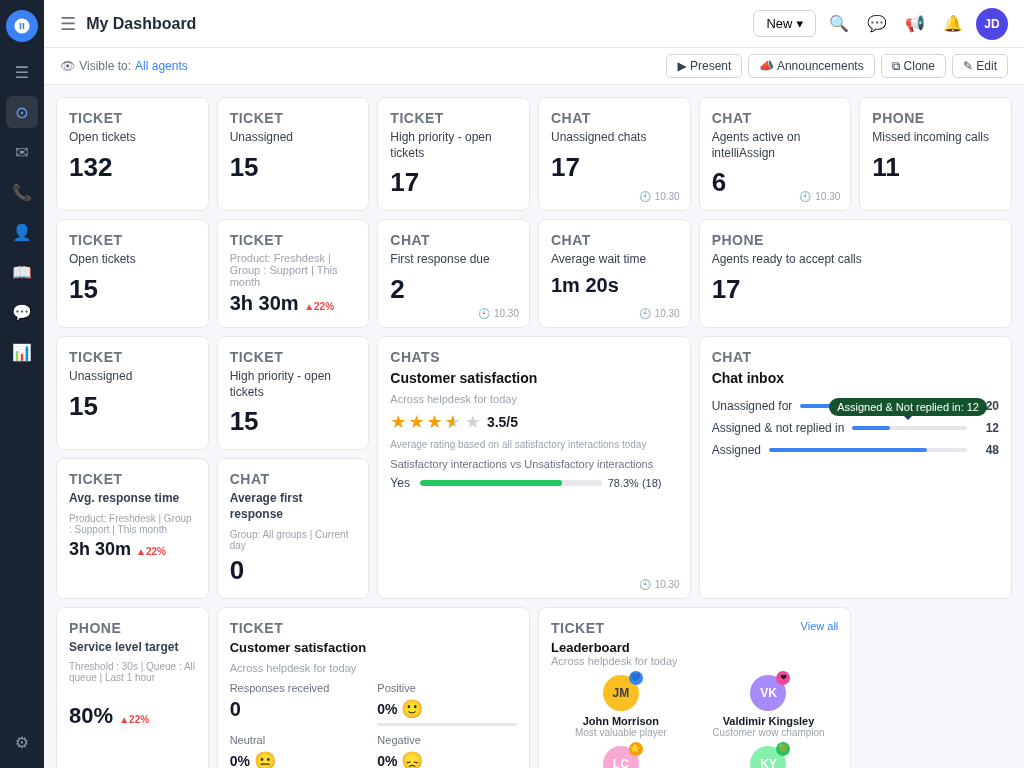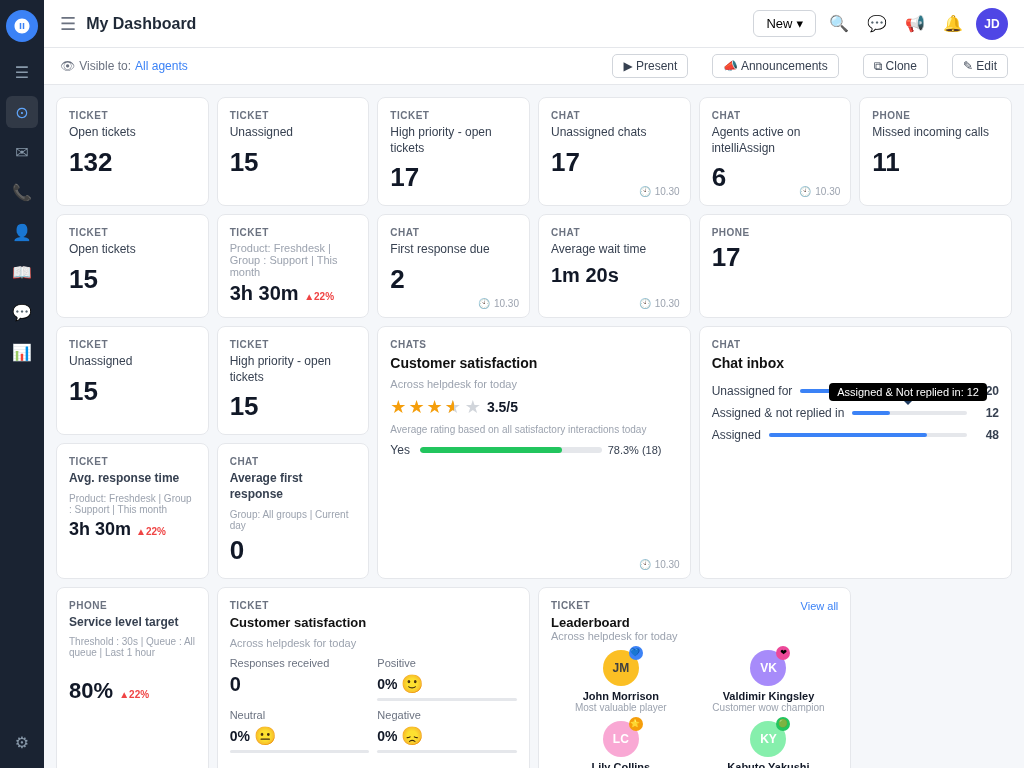--- a/index.html
+++ b/index.html
@@ -22,29 +22,29 @@
     .header-menu { font-size: 18px; cursor: pointer; color: #6b7280; }
     .header-right { display: flex; align-items: center; gap: 8px; }
     .btn-new { background: white; border: 1px solid #d1d5db; border-radius: 6px; padding: 5px 12px; font-size: 13px; cursor: pointer; display: flex; align-items: center; gap: 4px; }
     .header-icon { width: 30px; height: 30px; display: flex; align-items: center; justify-content: center; cursor: pointer; color: #6b7280; font-size: 16px; }
     .avatar { width: 32px; height: 32px; background: #4f46e5; border-radius: 50%; display: flex; align-items: center; justify-content: center; color: white; font-size: 12px; font-weight: 600; cursor: pointer; }
 
     
     .subheader { background: white; border-bottom: 1px solid #e5e7eb; padding: 6px 16px; display: flex; align-items: center; justify-content: space-between; }
     .visible-to { font-size: 12px; color: #6b7280; display: flex; align-items: center; gap: 4px; }
     .visible-to .agents { color: #3b82f6; }
-    .subheader-actions { display: flex; gap: 24px; }
+    .subheader-actions { display: flex; gap: 6px; }
     .sub-btn { background: white; border: 1px solid #d1d5db; border-radius: 5px; padding: 4px 10px; font-size: 12px; cursor: pointer; display: flex; align-items: center; gap: 4px; color: #374151; }
 
     
     .dashboard { flex: 1; overflow-y: auto; padding: 12px 12px; display: grid; grid-template-columns: 1fr 1fr 1fr 1fr 1fr 1fr; grid-auto-rows: auto; gap: 8px; align-content: start; }
 
     
     .card { background: white; border: 1px solid #e5e7eb; border-radius: 8px; padding: 12px; position: relative; }
-    .card-label { font-size: 10px; font-weight: 600; color: #9ca3af; letter-spacing: 0.5px; text-transform: uppercase; margin-bottom: 4px; }
+    .card-label { font-size: 14px; font-weight: 600; color: #9ca3af; letter-spacing: 0.5px; text-transform: uppercase; margin-bottom: 4px; }
     .card-title { font-size: 12px; color: #374151; margin-bottom: 6px; line-height: 1.3; }
     .card-value { font-size: 26px; font-weight: 700; color: #111827; }
     .card-subtitle { font-size: 11px; color: #9ca3af; margin-bottom: 4px; }
     .card-timestamp { font-size: 10px; color: #9ca3af; position: absolute; bottom: 8px; right: 10px; display: flex; align-items: center; gap: 3px; }
 
     .trend-up { color: #ef4444; font-size: 12px; }
     .trend-badge { display: inline-flex; align-items: center; gap: 2px; font-size: 10px; font-weight: 600; }
 
     
     .col-1 { grid-column: span 1; }
@@ -64,21 +64,21 @@
     .progress-yes { background: #22c55e; }
     .progress-no { background: #ef4444; }
     .interaction-value { font-size: 11px; color: #374151; min-width: 70px; }
 
     
     .inbox-row { display: flex; align-items: center; justify-content: space-between; margin-bottom: 8px; }
     .inbox-label { font-size: 12px; color: #374151; }
     .inbox-bar-wrap { flex: 1; height: 4px; background: #e5e7eb; border-radius: 2px; overflow: visible; margin: 0 8px; position: relative; }
     .inbox-bar-fill { height: 100%; border-radius: 2px; background: #3b82f6; }
     .inbox-value { font-size: 12px; font-weight: 600; color: #374151; min-width: 24px; text-align: right; }
-    .tooltip-box { position: absolute; background: #000000; color: white; font-size: 11px; padding: 3px 8px; border-radius: 4px; top: -28px; right: -20px; white-space: nowrap; z-index: 10; }
+    .tooltip-box { position: absolute; background: #14532d; color: white; font-size: 11px; padding: 3px 8px; border-radius: 9px; top: -28px; right: -20px; white-space: nowrap; z-index: 10; }
     .tooltip-box::after { content: ''; position: absolute; bottom: -4px; left: 50%; transform: translateX(-50%); border: 4px solid transparent; border-top-color: #1e3a5f; border-bottom: none; }
 
     
     .view-all { font-size: 11px; color: #3b82f6; cursor: pointer; }
     .lb-grid { display: grid; grid-template-columns: 1fr 1fr; gap: 8px; margin-top: 8px; }
     .lb-person { display: flex; flex-direction: column; align-items: center; text-align: center; }
     .lb-avatar { width: 36px; height: 36px; border-radius: 50%; background: #e5e7eb; margin-bottom: 4px; position: relative; overflow: visible; display: flex; align-items: center; justify-content: center; }
     .lb-badge { position: absolute; top: -4px; right: -4px; width: 14px; height: 14px; border-radius: 50%; font-size: 8px; display: flex; align-items: center; justify-content: center; }
     .lb-name { font-size: 11px; font-weight: 600; color: #111827; }
     .lb-role { font-size: 10px; color: #9ca3af; }
@@ -223,20 +223,21 @@
 
     <div class="card col-1">
       <div class="card-label label-chat">CHAT</div>
       <div class="card-title">Average wait time</div>
       <div class="card-value" style="font-size:20px;">1m 20s</div>
       <div class="card-timestamp">🕙 <span>10.30</span></div>
     </div>
 
     <div class="card col-2">
       <div class="card-label label-phone">PHONE</div>
+      <div class="card-title">Agents ready to accept calls</div>
       <div class="card-value">17</div>
     </div>
 
     <div class="card col-1">
       <div class="card-label label-ticket">TICKET</div>
       <div class="card-title">Unassigned</div>
       <div class="card-value">15</div>
     </div>
 
     <div class="card col-1">
@@ -253,20 +254,21 @@
         <span class="star">★</span>
         <span class="star">★</span>
         <span class="star">★</span>
         <span class="star" style="color:#d1d5db;font-size:18px;position:relative;overflow:hidden;display:inline-block;width:18px;">
           <span style="position:absolute;left:0;top:0;width:50%;overflow:hidden;color:#f59e0b;">★</span>★
         </span>
         <span class="star empty">★</span>
         <span class="rating-text">3.5/5</span>
       </div>
       <div class="rating-desc">Average rating based on all satisfactory interactions today</div>
+      <div class="interactions-title">Satisfactory interactions vs Unsatisfactory interactions</div>
       <div class="interaction-row">
         <span class="interaction-label">Yes</span>
         <div class="progress-bar-container">
           <div class="progress-bar-fill progress-yes" style="width:78%;"></div>
         </div>
         <span class="interaction-value">
           <span>78.3%</span>
           (<span>18</span>)
         </span>
       </div>

